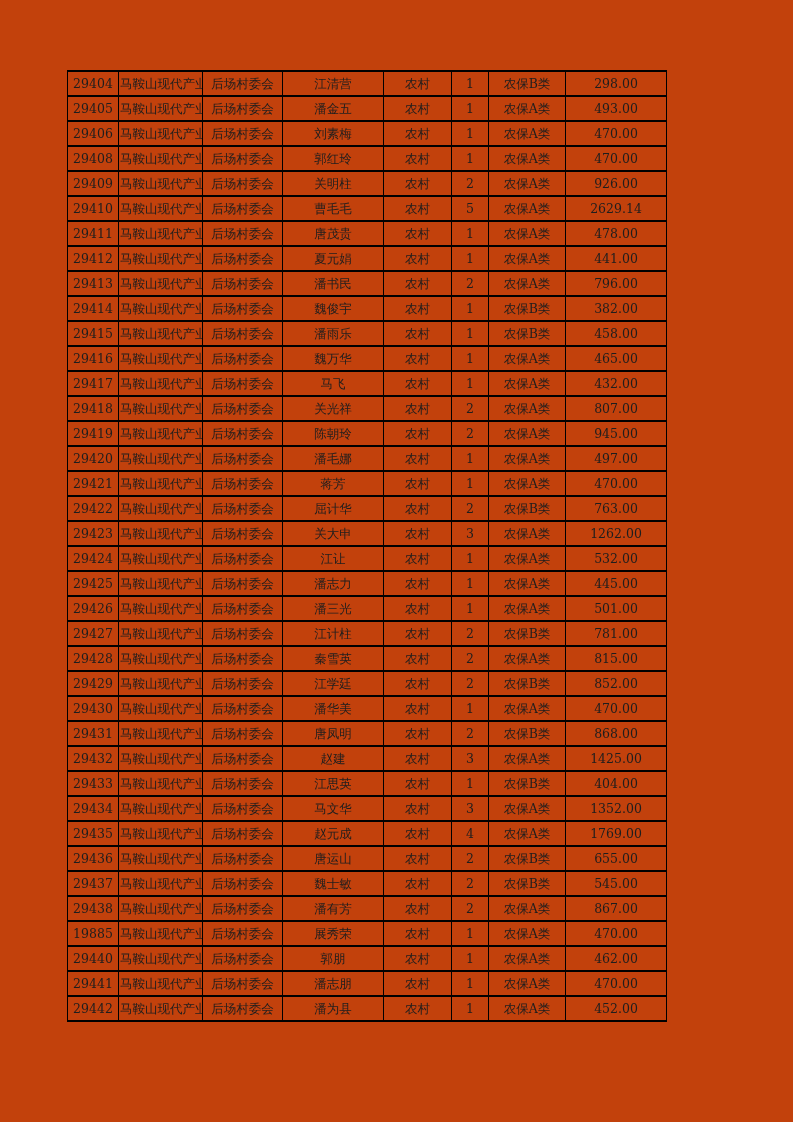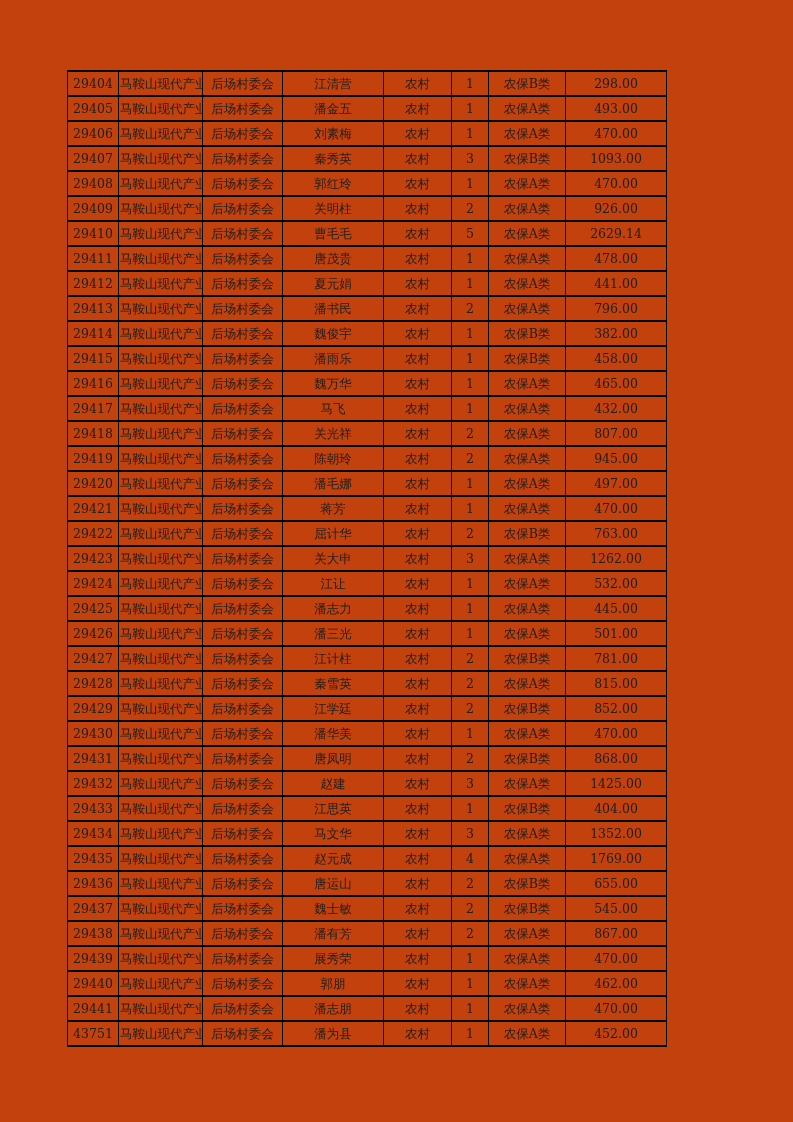--- a/index.html
+++ b/index.html
@@ -97,297 +97,287 @@
           <td>29406</td>
           <td class="col-org">马鞍山现代产业</td>
           <td>后场村委会</td>
           <td>刘素梅</td>
           <td>农村</td>
           <td>1</td>
           <td>农保A类</td>
           <td>470.00</td>
         </tr>
         <tr>
-          <td>29407</td>
-          <td class="col-org">马鞍山现代产业</td>
-          <td>后场村委会</td>
-          <td>秦秀英</td>
+          <td>29408</td>
+          <td class="col-org">马鞍山现代产业</td>
+          <td>后场村委会</td>
+          <td>郭红玲</td>
+          <td>农村</td>
+          <td>1</td>
+          <td>农保A类</td>
+          <td>470.00</td>
+        </tr>
+        <tr>
+          <td>29409</td>
+          <td class="col-org">马鞍山现代产业</td>
+          <td>后场村委会</td>
+          <td>关明柱</td>
+          <td>农村</td>
+          <td>2</td>
+          <td>农保A类</td>
+          <td>926.00</td>
+        </tr>
+        <tr>
+          <td>29410</td>
+          <td class="col-org">马鞍山现代产业</td>
+          <td>后场村委会</td>
+          <td>曹毛毛</td>
+          <td>农村</td>
+          <td>5</td>
+          <td>农保A类</td>
+          <td>2629.14</td>
+        </tr>
+        <tr>
+          <td>29411</td>
+          <td class="col-org">马鞍山现代产业</td>
+          <td>后场村委会</td>
+          <td>唐茂贵</td>
+          <td>农村</td>
+          <td>1</td>
+          <td>农保A类</td>
+          <td>478.00</td>
+        </tr>
+        <tr>
+          <td>29412</td>
+          <td class="col-org">马鞍山现代产业</td>
+          <td>后场村委会</td>
+          <td>夏元娟</td>
+          <td>农村</td>
+          <td>1</td>
+          <td>农保A类</td>
+          <td>441.00</td>
+        </tr>
+        <tr>
+          <td>29413</td>
+          <td class="col-org">马鞍山现代产业</td>
+          <td>后场村委会</td>
+          <td>潘书民</td>
+          <td>农村</td>
+          <td>2</td>
+          <td>农保A类</td>
+          <td>796.00</td>
+        </tr>
+        <tr>
+          <td>29414</td>
+          <td class="col-org">马鞍山现代产业</td>
+          <td>后场村委会</td>
+          <td>魏俊宇</td>
+          <td>农村</td>
+          <td>1</td>
+          <td>农保B类</td>
+          <td>382.00</td>
+        </tr>
+        <tr>
+          <td>29415</td>
+          <td class="col-org">马鞍山现代产业</td>
+          <td>后场村委会</td>
+          <td>潘雨乐</td>
+          <td>农村</td>
+          <td>1</td>
+          <td>农保B类</td>
+          <td>458.00</td>
+        </tr>
+        <tr>
+          <td>29416</td>
+          <td class="col-org">马鞍山现代产业</td>
+          <td>后场村委会</td>
+          <td>魏万华</td>
+          <td>农村</td>
+          <td>1</td>
+          <td>农保A类</td>
+          <td>465.00</td>
+        </tr>
+        <tr>
+          <td>29417</td>
+          <td class="col-org">马鞍山现代产业</td>
+          <td>后场村委会</td>
+          <td>马飞</td>
+          <td>农村</td>
+          <td>1</td>
+          <td>农保A类</td>
+          <td>432.00</td>
+        </tr>
+        <tr>
+          <td>29418</td>
+          <td class="col-org">马鞍山现代产业</td>
+          <td>后场村委会</td>
+          <td>关光祥</td>
+          <td>农村</td>
+          <td>2</td>
+          <td>农保A类</td>
+          <td>807.00</td>
+        </tr>
+        <tr>
+          <td>29419</td>
+          <td class="col-org">马鞍山现代产业</td>
+          <td>后场村委会</td>
+          <td>陈朝玲</td>
+          <td>农村</td>
+          <td>2</td>
+          <td>农保A类</td>
+          <td>945.00</td>
+        </tr>
+        <tr>
+          <td>29420</td>
+          <td class="col-org">马鞍山现代产业</td>
+          <td>后场村委会</td>
+          <td>潘毛娜</td>
+          <td>农村</td>
+          <td>1</td>
+          <td>农保A类</td>
+          <td>497.00</td>
+        </tr>
+        <tr>
+          <td>29421</td>
+          <td class="col-org">马鞍山现代产业</td>
+          <td>后场村委会</td>
+          <td>蒋芳</td>
+          <td>农村</td>
+          <td>1</td>
+          <td>农保A类</td>
+          <td>470.00</td>
+        </tr>
+        <tr>
+          <td>29422</td>
+          <td class="col-org">马鞍山现代产业</td>
+          <td>后场村委会</td>
+          <td>屈计华</td>
+          <td>农村</td>
+          <td>2</td>
+          <td>农保B类</td>
+          <td>763.00</td>
+        </tr>
+        <tr>
+          <td>29423</td>
+          <td class="col-org">马鞍山现代产业</td>
+          <td>后场村委会</td>
+          <td>关大申</td>
           <td>农村</td>
           <td>3</td>
-          <td>农保B类</td>
-          <td>1093.00</td>
-        </tr>
-        <tr>
-          <td>29408</td>
-          <td class="col-org">马鞍山现代产业</td>
-          <td>后场村委会</td>
-          <td>郭红玲</td>
-          <td>农村</td>
-          <td>1</td>
-          <td>农保A类</td>
-          <td>470.00</td>
-        </tr>
-        <tr>
-          <td>29409</td>
-          <td class="col-org">马鞍山现代产业</td>
-          <td>后场村委会</td>
-          <td>关明柱</td>
-          <td>农村</td>
-          <td>2</td>
-          <td>农保A类</td>
-          <td>926.00</td>
-        </tr>
-        <tr>
-          <td>29410</td>
-          <td class="col-org">马鞍山现代产业</td>
-          <td>后场村委会</td>
-          <td>曹毛毛</td>
-          <td>农村</td>
-          <td>5</td>
-          <td>农保A类</td>
-          <td>2629.14</td>
-        </tr>
-        <tr>
-          <td>29411</td>
-          <td class="col-org">马鞍山现代产业</td>
-          <td>后场村委会</td>
-          <td>唐茂贵</td>
-          <td>农村</td>
-          <td>1</td>
-          <td>农保A类</td>
-          <td>478.00</td>
-        </tr>
-        <tr>
-          <td>29412</td>
-          <td class="col-org">马鞍山现代产业</td>
-          <td>后场村委会</td>
-          <td>夏元娟</td>
-          <td>农村</td>
-          <td>1</td>
-          <td>农保A类</td>
-          <td>441.00</td>
-        </tr>
-        <tr>
-          <td>29413</td>
-          <td class="col-org">马鞍山现代产业</td>
-          <td>后场村委会</td>
-          <td>潘书民</td>
-          <td>农村</td>
-          <td>2</td>
-          <td>农保A类</td>
-          <td>796.00</td>
-        </tr>
-        <tr>
-          <td>29414</td>
-          <td class="col-org">马鞍山现代产业</td>
-          <td>后场村委会</td>
-          <td>魏俊宇</td>
-          <td>农村</td>
-          <td>1</td>
-          <td>农保B类</td>
-          <td>382.00</td>
-        </tr>
-        <tr>
-          <td>29415</td>
-          <td class="col-org">马鞍山现代产业</td>
-          <td>后场村委会</td>
-          <td>潘雨乐</td>
-          <td>农村</td>
-          <td>1</td>
-          <td>农保B类</td>
-          <td>458.00</td>
-        </tr>
-        <tr>
-          <td>29416</td>
-          <td class="col-org">马鞍山现代产业</td>
-          <td>后场村委会</td>
-          <td>魏万华</td>
-          <td>农村</td>
-          <td>1</td>
-          <td>农保A类</td>
-          <td>465.00</td>
-        </tr>
-        <tr>
-          <td>29417</td>
-          <td class="col-org">马鞍山现代产业</td>
-          <td>后场村委会</td>
-          <td>马飞</td>
-          <td>农村</td>
-          <td>1</td>
-          <td>农保A类</td>
-          <td>432.00</td>
-        </tr>
-        <tr>
-          <td>29418</td>
-          <td class="col-org">马鞍山现代产业</td>
-          <td>后场村委会</td>
-          <td>关光祥</td>
-          <td>农村</td>
-          <td>2</td>
-          <td>农保A类</td>
-          <td>807.00</td>
-        </tr>
-        <tr>
-          <td>29419</td>
-          <td class="col-org">马鞍山现代产业</td>
-          <td>后场村委会</td>
-          <td>陈朝玲</td>
-          <td>农村</td>
-          <td>2</td>
-          <td>农保A类</td>
-          <td>945.00</td>
-        </tr>
-        <tr>
-          <td>29420</td>
-          <td class="col-org">马鞍山现代产业</td>
-          <td>后场村委会</td>
-          <td>潘毛娜</td>
-          <td>农村</td>
-          <td>1</td>
-          <td>农保A类</td>
-          <td>497.00</td>
-        </tr>
-        <tr>
-          <td>29421</td>
-          <td class="col-org">马鞍山现代产业</td>
-          <td>后场村委会</td>
-          <td>蒋芳</td>
-          <td>农村</td>
-          <td>1</td>
-          <td>农保A类</td>
-          <td>470.00</td>
-        </tr>
-        <tr>
-          <td>29422</td>
-          <td class="col-org">马鞍山现代产业</td>
-          <td>后场村委会</td>
-          <td>屈计华</td>
-          <td>农村</td>
-          <td>2</td>
-          <td>农保B类</td>
-          <td>763.00</td>
-        </tr>
-        <tr>
-          <td>29423</td>
-          <td class="col-org">马鞍山现代产业</td>
-          <td>后场村委会</td>
-          <td>关大申</td>
+          <td>农保A类</td>
+          <td>1262.00</td>
+        </tr>
+        <tr>
+          <td>29424</td>
+          <td class="col-org">马鞍山现代产业</td>
+          <td>后场村委会</td>
+          <td>江让</td>
+          <td>农村</td>
+          <td>1</td>
+          <td>农保A类</td>
+          <td>532.00</td>
+        </tr>
+        <tr>
+          <td>29425</td>
+          <td class="col-org">马鞍山现代产业</td>
+          <td>后场村委会</td>
+          <td>潘志力</td>
+          <td>农村</td>
+          <td>1</td>
+          <td>农保A类</td>
+          <td>445.00</td>
+        </tr>
+        <tr>
+          <td>29426</td>
+          <td class="col-org">马鞍山现代产业</td>
+          <td>后场村委会</td>
+          <td>潘三光</td>
+          <td>农村</td>
+          <td>1</td>
+          <td>农保A类</td>
+          <td>501.00</td>
+        </tr>
+        <tr>
+          <td>29427</td>
+          <td class="col-org">马鞍山现代产业</td>
+          <td>后场村委会</td>
+          <td>江计柱</td>
+          <td>农村</td>
+          <td>2</td>
+          <td>农保B类</td>
+          <td>781.00</td>
+        </tr>
+        <tr>
+          <td>29428</td>
+          <td class="col-org">马鞍山现代产业</td>
+          <td>后场村委会</td>
+          <td>秦雪英</td>
+          <td>农村</td>
+          <td>2</td>
+          <td>农保A类</td>
+          <td>815.00</td>
+        </tr>
+        <tr>
+          <td>29429</td>
+          <td class="col-org">马鞍山现代产业</td>
+          <td>后场村委会</td>
+          <td>江学廷</td>
+          <td>农村</td>
+          <td>2</td>
+          <td>农保B类</td>
+          <td>852.00</td>
+        </tr>
+        <tr>
+          <td>29430</td>
+          <td class="col-org">马鞍山现代产业</td>
+          <td>后场村委会</td>
+          <td>潘华美</td>
+          <td>农村</td>
+          <td>1</td>
+          <td>农保A类</td>
+          <td>470.00</td>
+        </tr>
+        <tr>
+          <td>29431</td>
+          <td class="col-org">马鞍山现代产业</td>
+          <td>后场村委会</td>
+          <td>唐凤明</td>
+          <td>农村</td>
+          <td>2</td>
+          <td>农保B类</td>
+          <td>868.00</td>
+        </tr>
+        <tr>
+          <td>29432</td>
+          <td class="col-org">马鞍山现代产业</td>
+          <td>后场村委会</td>
+          <td>赵建</td>
           <td>农村</td>
           <td>3</td>
           <td>农保A类</td>
-          <td>1262.00</td>
-        </tr>
-        <tr>
-          <td>29424</td>
-          <td class="col-org">马鞍山现代产业</td>
-          <td>后场村委会</td>
-          <td>江让</td>
-          <td>农村</td>
-          <td>1</td>
-          <td>农保A类</td>
-          <td>532.00</td>
-        </tr>
-        <tr>
-          <td>29425</td>
-          <td class="col-org">马鞍山现代产业</td>
-          <td>后场村委会</td>
-          <td>潘志力</td>
-          <td>农村</td>
-          <td>1</td>
-          <td>农保A类</td>
-          <td>445.00</td>
-        </tr>
-        <tr>
-          <td>29426</td>
-          <td class="col-org">马鞍山现代产业</td>
-          <td>后场村委会</td>
-          <td>潘三光</td>
-          <td>农村</td>
-          <td>1</td>
-          <td>农保A类</td>
-          <td>501.00</td>
-        </tr>
-        <tr>
-          <td>29427</td>
-          <td class="col-org">马鞍山现代产业</td>
-          <td>后场村委会</td>
-          <td>江计柱</td>
-          <td>农村</td>
-          <td>2</td>
-          <td>农保B类</td>
-          <td>781.00</td>
-        </tr>
-        <tr>
-          <td>29428</td>
-          <td class="col-org">马鞍山现代产业</td>
-          <td>后场村委会</td>
-          <td>秦雪英</td>
-          <td>农村</td>
-          <td>2</td>
-          <td>农保A类</td>
-          <td>815.00</td>
-        </tr>
-        <tr>
-          <td>29429</td>
-          <td class="col-org">马鞍山现代产业</td>
-          <td>后场村委会</td>
-          <td>江学廷</td>
-          <td>农村</td>
-          <td>2</td>
-          <td>农保B类</td>
-          <td>852.00</td>
-        </tr>
-        <tr>
-          <td>29430</td>
-          <td class="col-org">马鞍山现代产业</td>
-          <td>后场村委会</td>
-          <td>潘华美</td>
-          <td>农村</td>
-          <td>1</td>
-          <td>农保A类</td>
-          <td>470.00</td>
-        </tr>
-        <tr>
-          <td>29431</td>
-          <td class="col-org">马鞍山现代产业</td>
-          <td>后场村委会</td>
-          <td>唐凤明</td>
-          <td>农村</td>
-          <td>2</td>
-          <td>农保B类</td>
-          <td>868.00</td>
-        </tr>
-        <tr>
-          <td>29432</td>
-          <td class="col-org">马鞍山现代产业</td>
-          <td>后场村委会</td>
-          <td>赵建</td>
+          <td>1425.00</td>
+        </tr>
+        <tr>
+          <td>29433</td>
+          <td class="col-org">马鞍山现代产业</td>
+          <td>后场村委会</td>
+          <td>江思英</td>
+          <td>农村</td>
+          <td>1</td>
+          <td>农保B类</td>
+          <td>404.00</td>
+        </tr>
+        <tr>
+          <td>29434</td>
+          <td class="col-org">马鞍山现代产业</td>
+          <td>后场村委会</td>
+          <td>马文华</td>
           <td>农村</td>
           <td>3</td>
           <td>农保A类</td>
-          <td>1425.00</td>
-        </tr>
-        <tr>
-          <td>29433</td>
-          <td class="col-org">马鞍山现代产业</td>
-          <td>后场村委会</td>
-          <td>江思英</td>
-          <td>农村</td>
-          <td>1</td>
-          <td>农保B类</td>
-          <td>404.00</td>
-        </tr>
-        <tr>
-          <td>29434</td>
-          <td class="col-org">马鞍山现代产业</td>
-          <td>后场村委会</td>
-          <td>马文华</td>
-          <td>农村</td>
-          <td>3</td>
-          <td>农保A类</td>
           <td>1352.00</td>
         </tr>
         <tr>
           <td>29435</td>
           <td class="col-org">马鞍山现代产业</td>
           <td>后场村委会</td>
           <td>赵元成</td>
           <td>农村</td>
           <td>4</td>
           <td>农保A类</td>
@@ -417,21 +407,21 @@
           <td>29438</td>
           <td class="col-org">马鞍山现代产业</td>
           <td>后场村委会</td>
           <td>潘有芳</td>
           <td>农村</td>
           <td>2</td>
           <td>农保A类</td>
           <td>867.00</td>
         </tr>
         <tr>
-          <td>29439</td>
+          <td>19885</td>
           <td class="col-org">马鞍山现代产业</td>
           <td>后场村委会</td>
           <td>展秀荣</td>
           <td>农村</td>
           <td>1</td>
           <td>农保A类</td>
           <td>470.00</td>
         </tr>
         <tr>
           <td>29440</td>
@@ -447,21 +437,21 @@
           <td>29441</td>
           <td class="col-org">马鞍山现代产业</td>
           <td>后场村委会</td>
           <td>潘志朋</td>
           <td>农村</td>
           <td>1</td>
           <td>农保A类</td>
           <td>470.00</td>
         </tr>
         <tr>
-          <td>43751</td>
+          <td>29442</td>
           <td class="col-org">马鞍山现代产业</td>
           <td>后场村委会</td>
           <td>潘为县</td>
           <td>农村</td>
           <td>1</td>
           <td>农保A类</td>
           <td>452.00</td>
         </tr>
       </tbody>
   </table>

